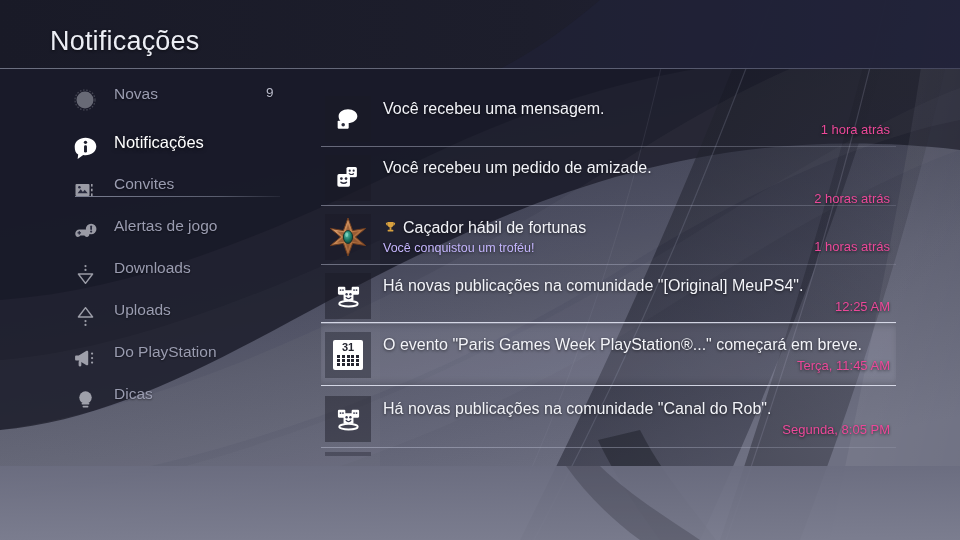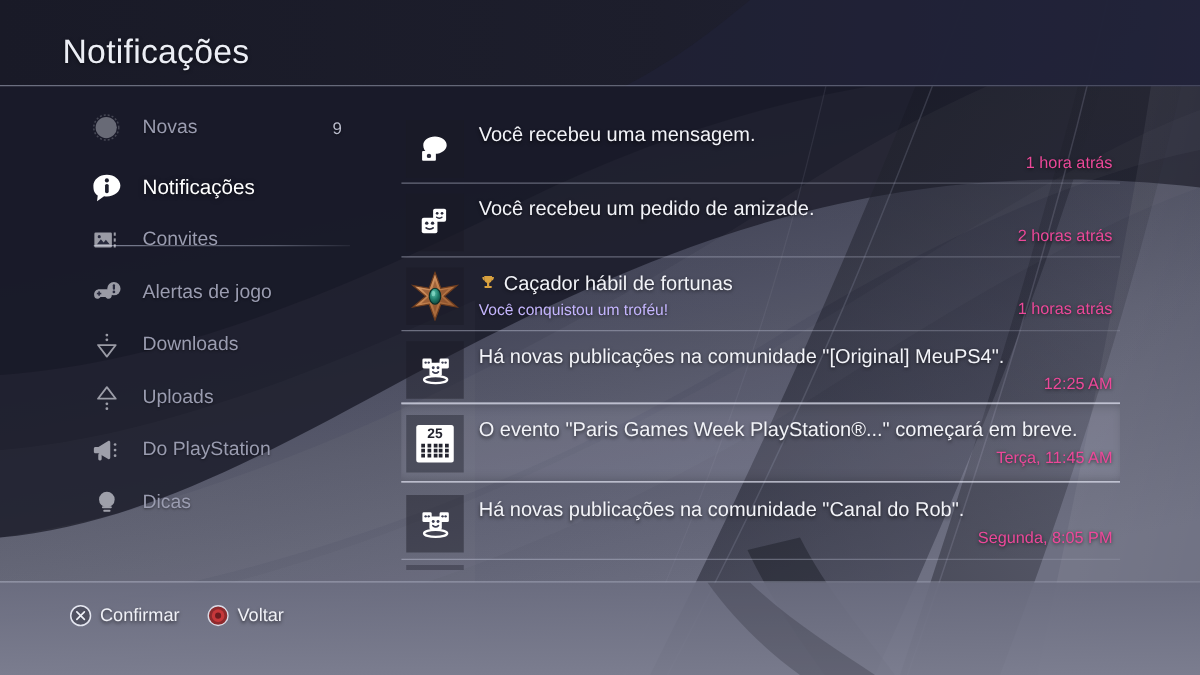--- a/index.html
+++ b/index.html
@@ -32,21 +32,21 @@
     background:linear-gradient(to right,
        rgba(190,196,216,.50) 0%,
        rgba(190,196,216,.42) 55%,
        rgba(190,196,216,.22) 100%);
   }
 
   
   .sidebar { position:absolute; left:0; top:69px; width:310px; height:396px; }
   .side-item {
     position:absolute; left:70px; width:240px; height:34px;
-    display:flex; align-items:center; gap:0;
+    display:flex; align-items:flex-start; gap:0;
   }
   .side-ico {
     width:30px; height:30px; flex:0 0 30px;
     display:flex; align-items:center; justify-content:center;
   }
   .side-label {
     margin-left:14px; font-size:15.5px; white-space:nowrap;
     color:#9a9cb0; text-shadow:0 1px 2px rgba(0,0,0,.45);
   }
   .side-item.dim .side-ico { opacity:.62; }
@@ -315,21 +315,21 @@
                 <circle cx="13.6" cy="5.2" r="1" fill="#2a2b3b"></circle>
                 <circle cx="17.2" cy="5.2" r="1" fill="#2a2b3b"></circle>
                 <path d="M13.2 8.1c.9.9 3 .9 3.9 0" stroke="#2a2b3b" stroke-width="1.1" fill="none" stroke-linecap="round"></path>
                 <rect x="2.2" y="8.4" width="11.6" height="11.6" rx="1.5" fill="#ffffff"></rect>
                 <circle cx="5.9" cy="12.5" r="1.25" fill="#2a2b3b"></circle>
                 <circle cx="10.2" cy="12.5" r="1.25" fill="#2a2b3b"></circle>
                 <path d="M5.5 16c1.2 1.2 3.9 1.2 5.1 0" stroke="#2a2b3b" stroke-width="1.35" fill="none" stroke-linecap="round"></path>
               </svg>
             </span>
             <span class="row-title" style="top:12px;">Você recebeu um pedido de amizade.</span>
-            <span class="row-time" style="top:34px;">2 horas atrás</span>
+            <span class="row-time" style="top:44px;">2 horas atrás</span>
             <div class="row-rule" style="top:58px;"></div>
           </div>
         </div>
         <div class="row" style="top: 118px; height: 59px;">
           <div class="row-inner">
             <span class="tile">
               <svg class="trophy-badge" viewBox="0 0 40 40">
                 <defs>
                   <linearGradient id="tg" x1="0" y1="0" x2="1" y2="1">
                     <stop offset="0" stop-color="#e8b183"></stop>
@@ -382,21 +382,21 @@
             <span class="row-title" style="top:12px;">Há novas publicações na comunidade "[Original] MeuPS4".</span>
             <span class="row-time" style="top:34px;">12:25 AM</span>
             <div class="row-rule" style="top:58px;"></div>
           </div>
         </div>
         <div class="row sel" style="top: 236px; height: 62px;">
           <div class="row-inner">
             <div class="sel-box" style="top:-2px;height:64px;"></div>
             <span class="tile">
               <div style="width:30px;height:30px;background:#ffffff;border-radius:2px;position:relative;display:flex;flex-direction:column;align-items:center;justify-content:flex-start;padding-top:2px;">
-                <div style="font-size:11px;font-weight:700;color:#23242f;line-height:11px;font-family:'Liberation Sans',sans-serif;">25</div>
+                <div style="font-size:11px;font-weight:700;color:#23242f;line-height:11px;font-family:'Liberation Sans',sans-serif;">31</div>
                 <div style="display:grid;grid-template-columns:repeat(5,3px);grid-gap:1.6px;margin-top:2.4px;">
                   <i style="display:block;width:3px;height:2.4px;background:#23242f;"></i>
                   <i style="display:block;width:3px;height:2.4px;background:#23242f;"></i>
                   <i style="display:block;width:3px;height:2.4px;background:#23242f;"></i>
                   <i style="display:block;width:3px;height:2.4px;background:#23242f;"></i>
                   <i style="display:block;width:3px;height:2.4px;background:#23242f;"></i>
                   <i style="display:block;width:3px;height:2.4px;background:#23242f;"></i>
                   <i style="display:block;width:3px;height:2.4px;background:#23242f;"></i>
                   <i style="display:block;width:3px;height:2.4px;background:#23242f;"></i>
                   <i style="display:block;width:3px;height:2.4px;background:#23242f;"></i>
@@ -436,38 +436,14 @@
           </div>
         </div>
         <div class="row" style="top: 360px; height: 18px;">
           <div class="row-inner">
             <span class="tile" style="top:4px;height:30px;opacity:.75"></span>
           </div>
         </div>
       </div>
   </div>
 
-  <div class="footer">
-    <div class="footer-rule"></div>
-    <div id="footer-hints">
-        <div class="hint" style="left: 55px; top: 18px;">
-          <span style="display:flex;">
-            <svg width="19" height="19" viewBox="0 0 24 24">
-              <circle cx="12" cy="12" r="10" fill="rgba(20,21,32,0.35)" stroke="#e4e6f0" stroke-width="1.5"></circle>
-              <path d="M8.2 8.2 L15.8 15.8 M15.8 8.2 L8.2 15.8" stroke="#eef0f7" stroke-width="1.7" stroke-linecap="round"></path>
-            </svg>
-          </span>
-          <span class="hint-label">Confirmar</span>
-        </div>
-        <div class="hint" style="left: 165px; top: 18px;">
-          <span style="display:flex;">
-            <svg width="19" height="19" viewBox="0 0 24 24">
-              <circle cx="12" cy="12" r="10" fill="#8d2a2d" stroke="#d9dbe6" stroke-width="1.4"></circle>
-              <circle cx="12" cy="12" r="6.4" fill="#c6373a"></circle>
-              <circle cx="12" cy="12" r="3.1" fill="#6d1c20"></circle>
-            </svg>
-          </span>
-          <span class="hint-label">Voltar</span>
-        </div>
-      </div>
-  </div>
 
 </div>
 
 </body></html>

